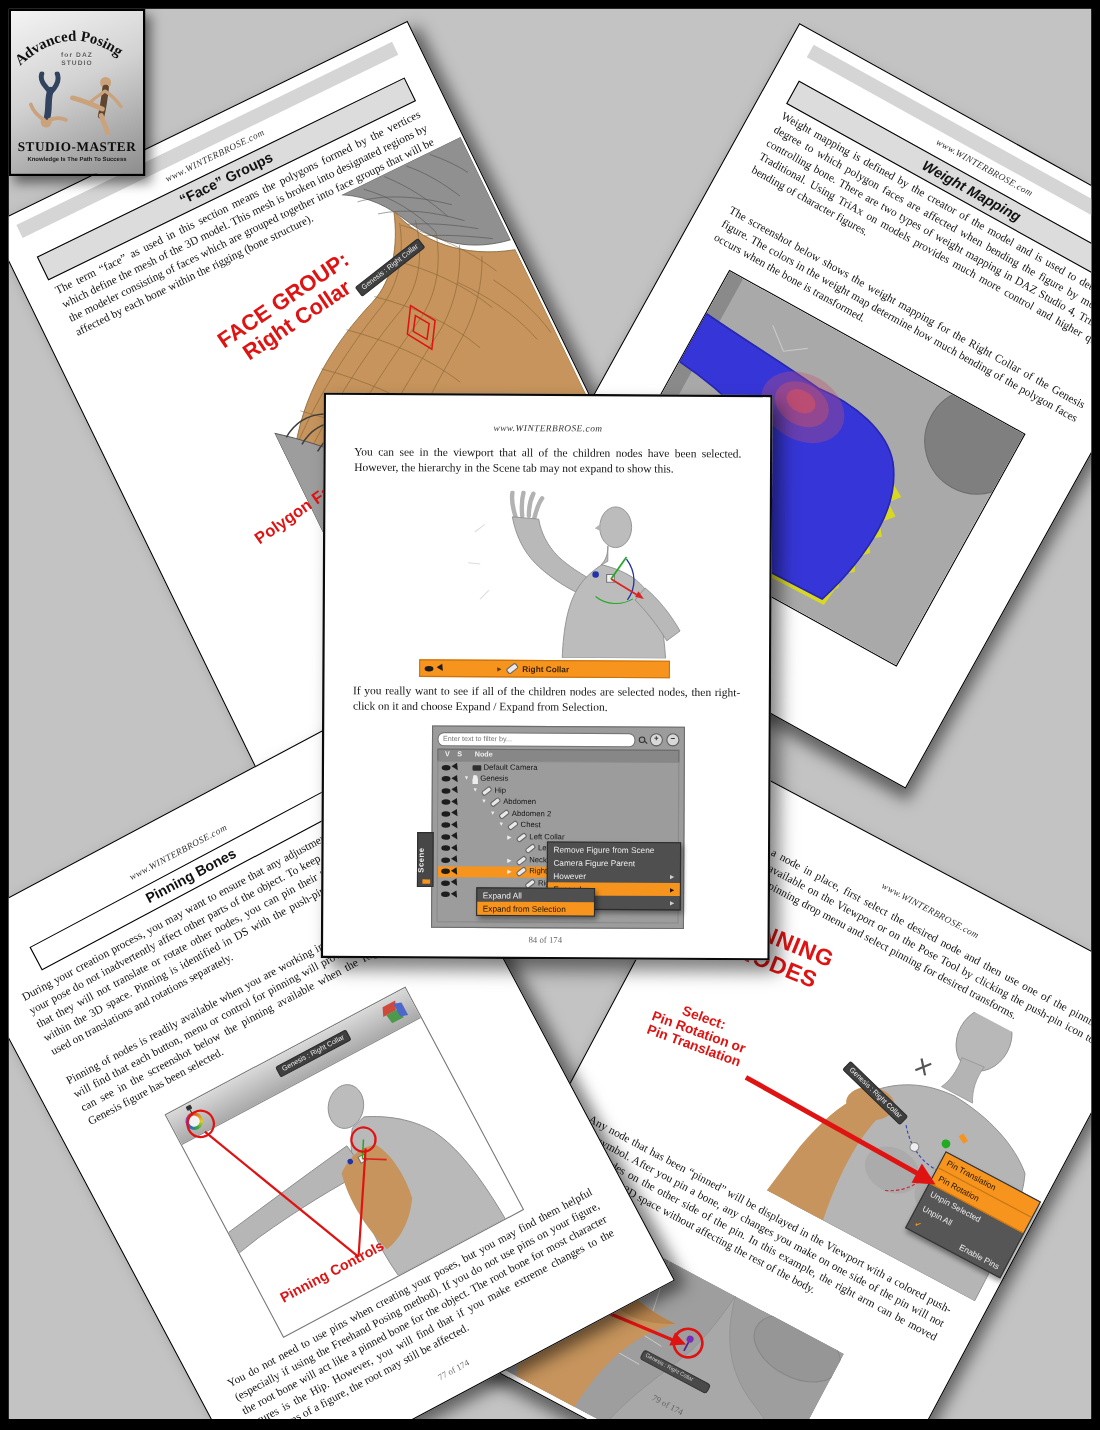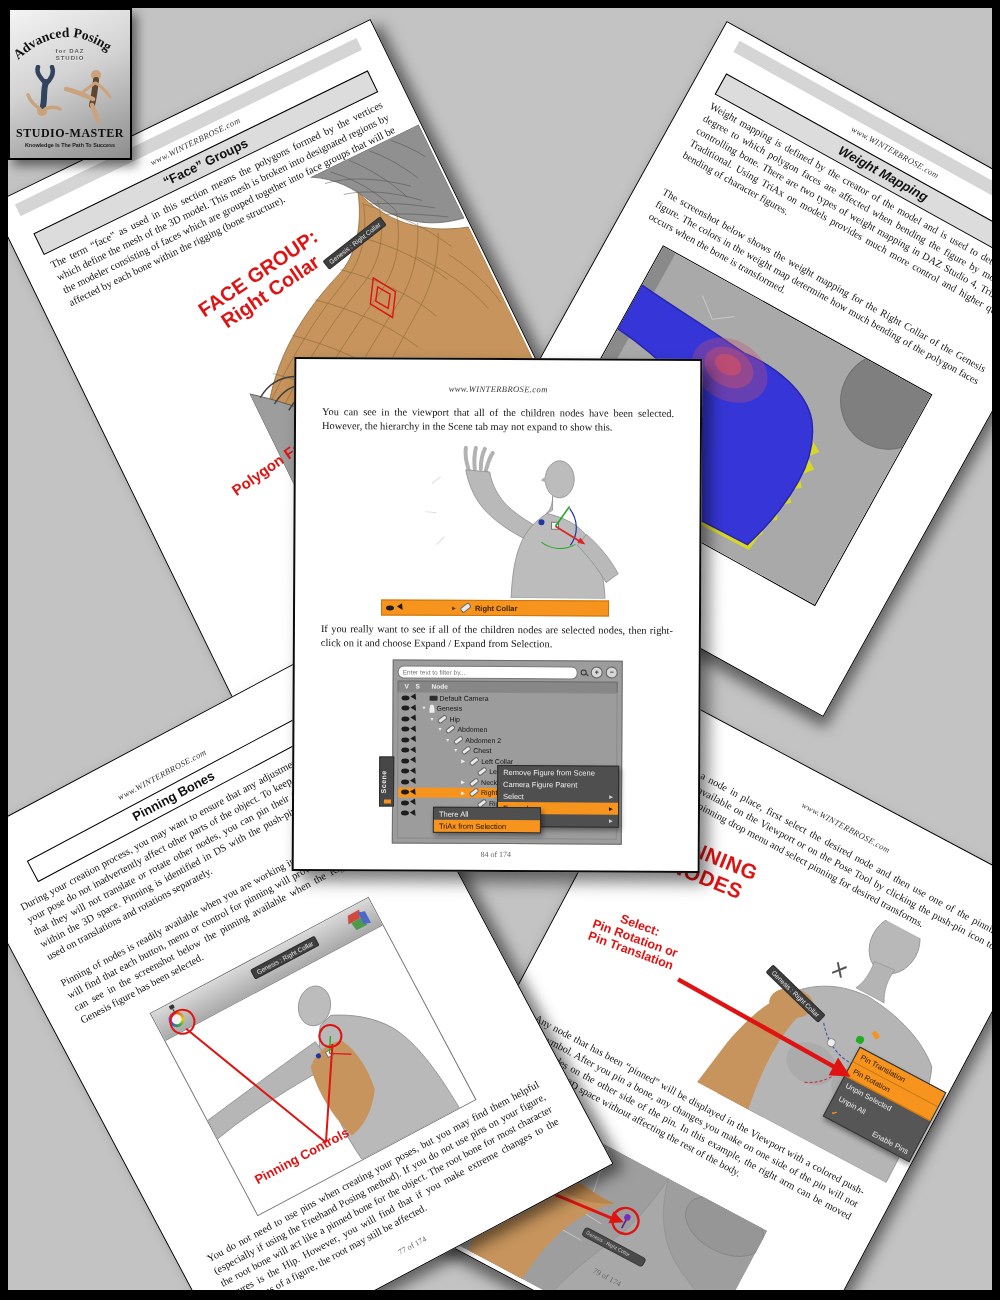--- a/index.html
+++ b/index.html
@@ -442,39 +442,39 @@
 
       <div class="mrow">
             <span>Remove Figure from Scene</span>
             <span class="sub"></span>
           </div>
           <div class="mrow">
             <span>Camera Figure Parent</span>
             <span class="sub"></span>
           </div>
           <div class="mrow">
-            <span>Select</span>
+            <span>However</span>
             <span class="sub">▶</span>
           </div>
           <div class="mrow hl">
             <span>Expand</span>
             <span class="sub">▶</span>
           </div>
           <div class="mrow">
             <span>Collapse</span>
             <span class="sub">▶</span>
           </div>
         </div>
       <div class="ctxmenu" style="left:40px;top:146px;width:106px;z-index:4;">
 
       <div class="mrow">
-            <span>There All</span>
+            <span>Expand All</span>
           </div>
           <div class="mrow hl">
-            <span>TriAx from Selection</span>
+            <span>Expand from Selection</span>
           </div>
         </div>
     </div>
 
     <div class="pagenum" style="top:490px;">84 of 174</div>
   </div>
 
   <div class="logo">
     <svg style="position:absolute;left:0;top:2px;" width="116" height="52" viewBox="0 0 116 52">
       <path id="arcpath" d="M8,48 Q58,2 108,48" fill="none"></path>

